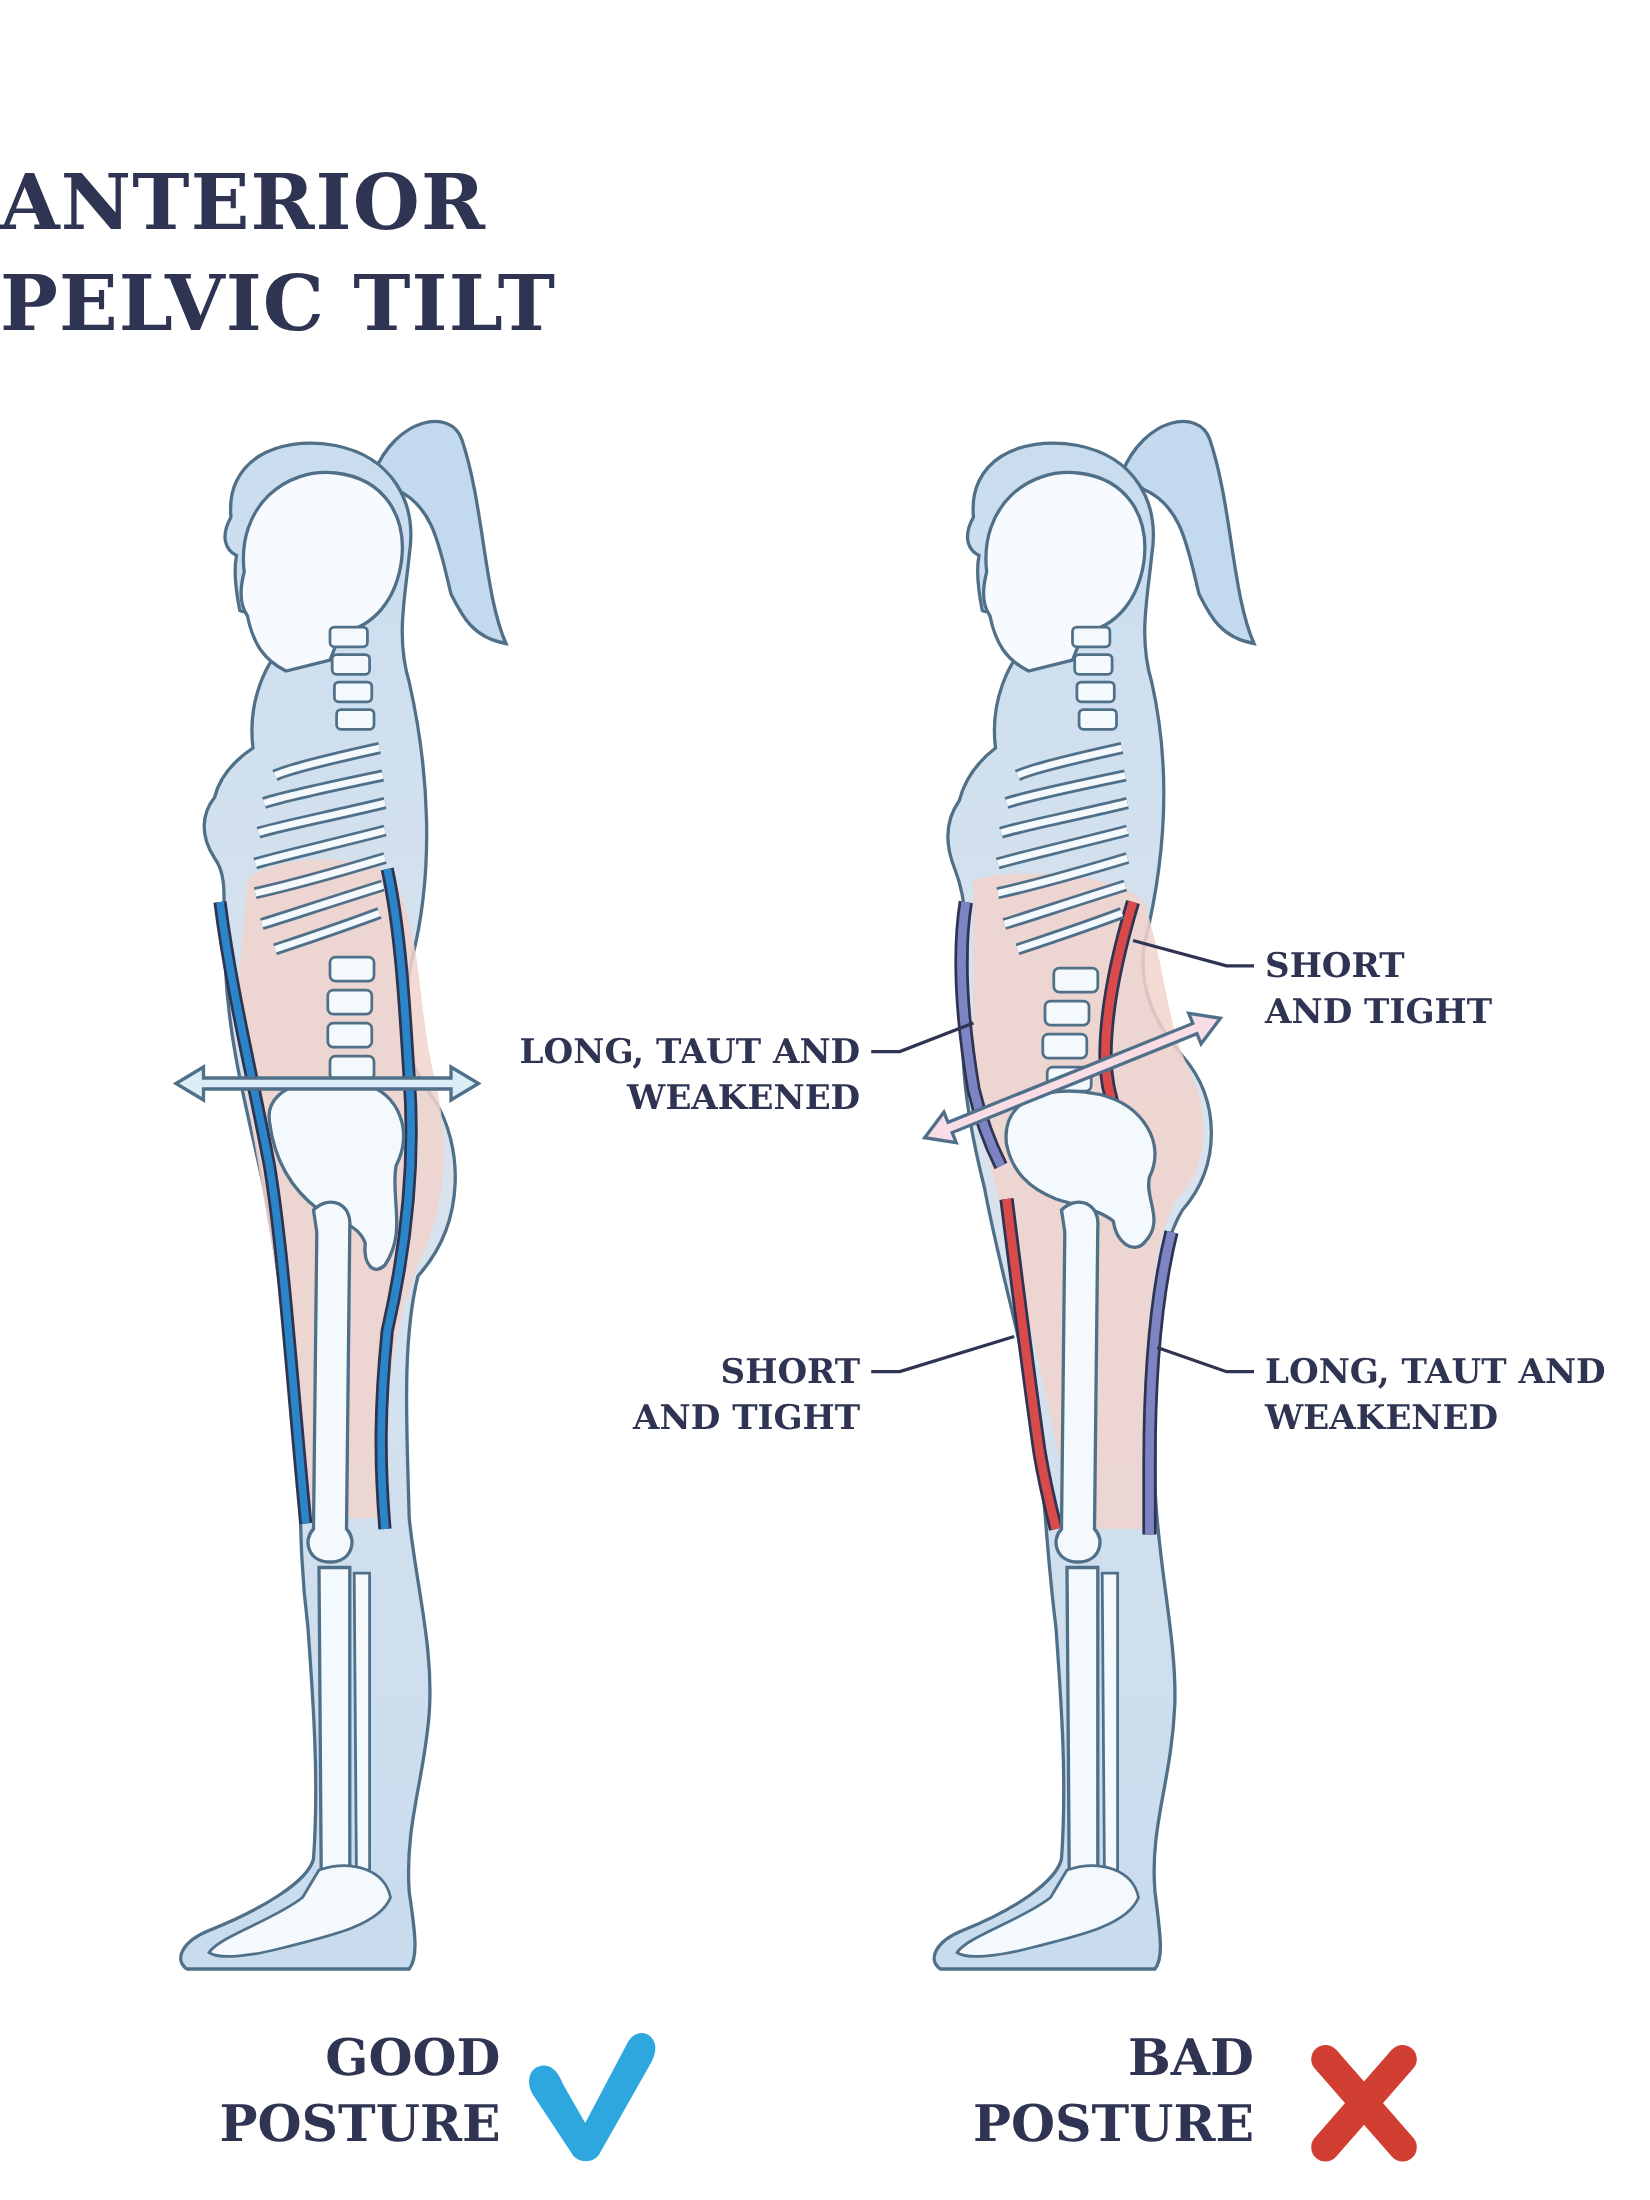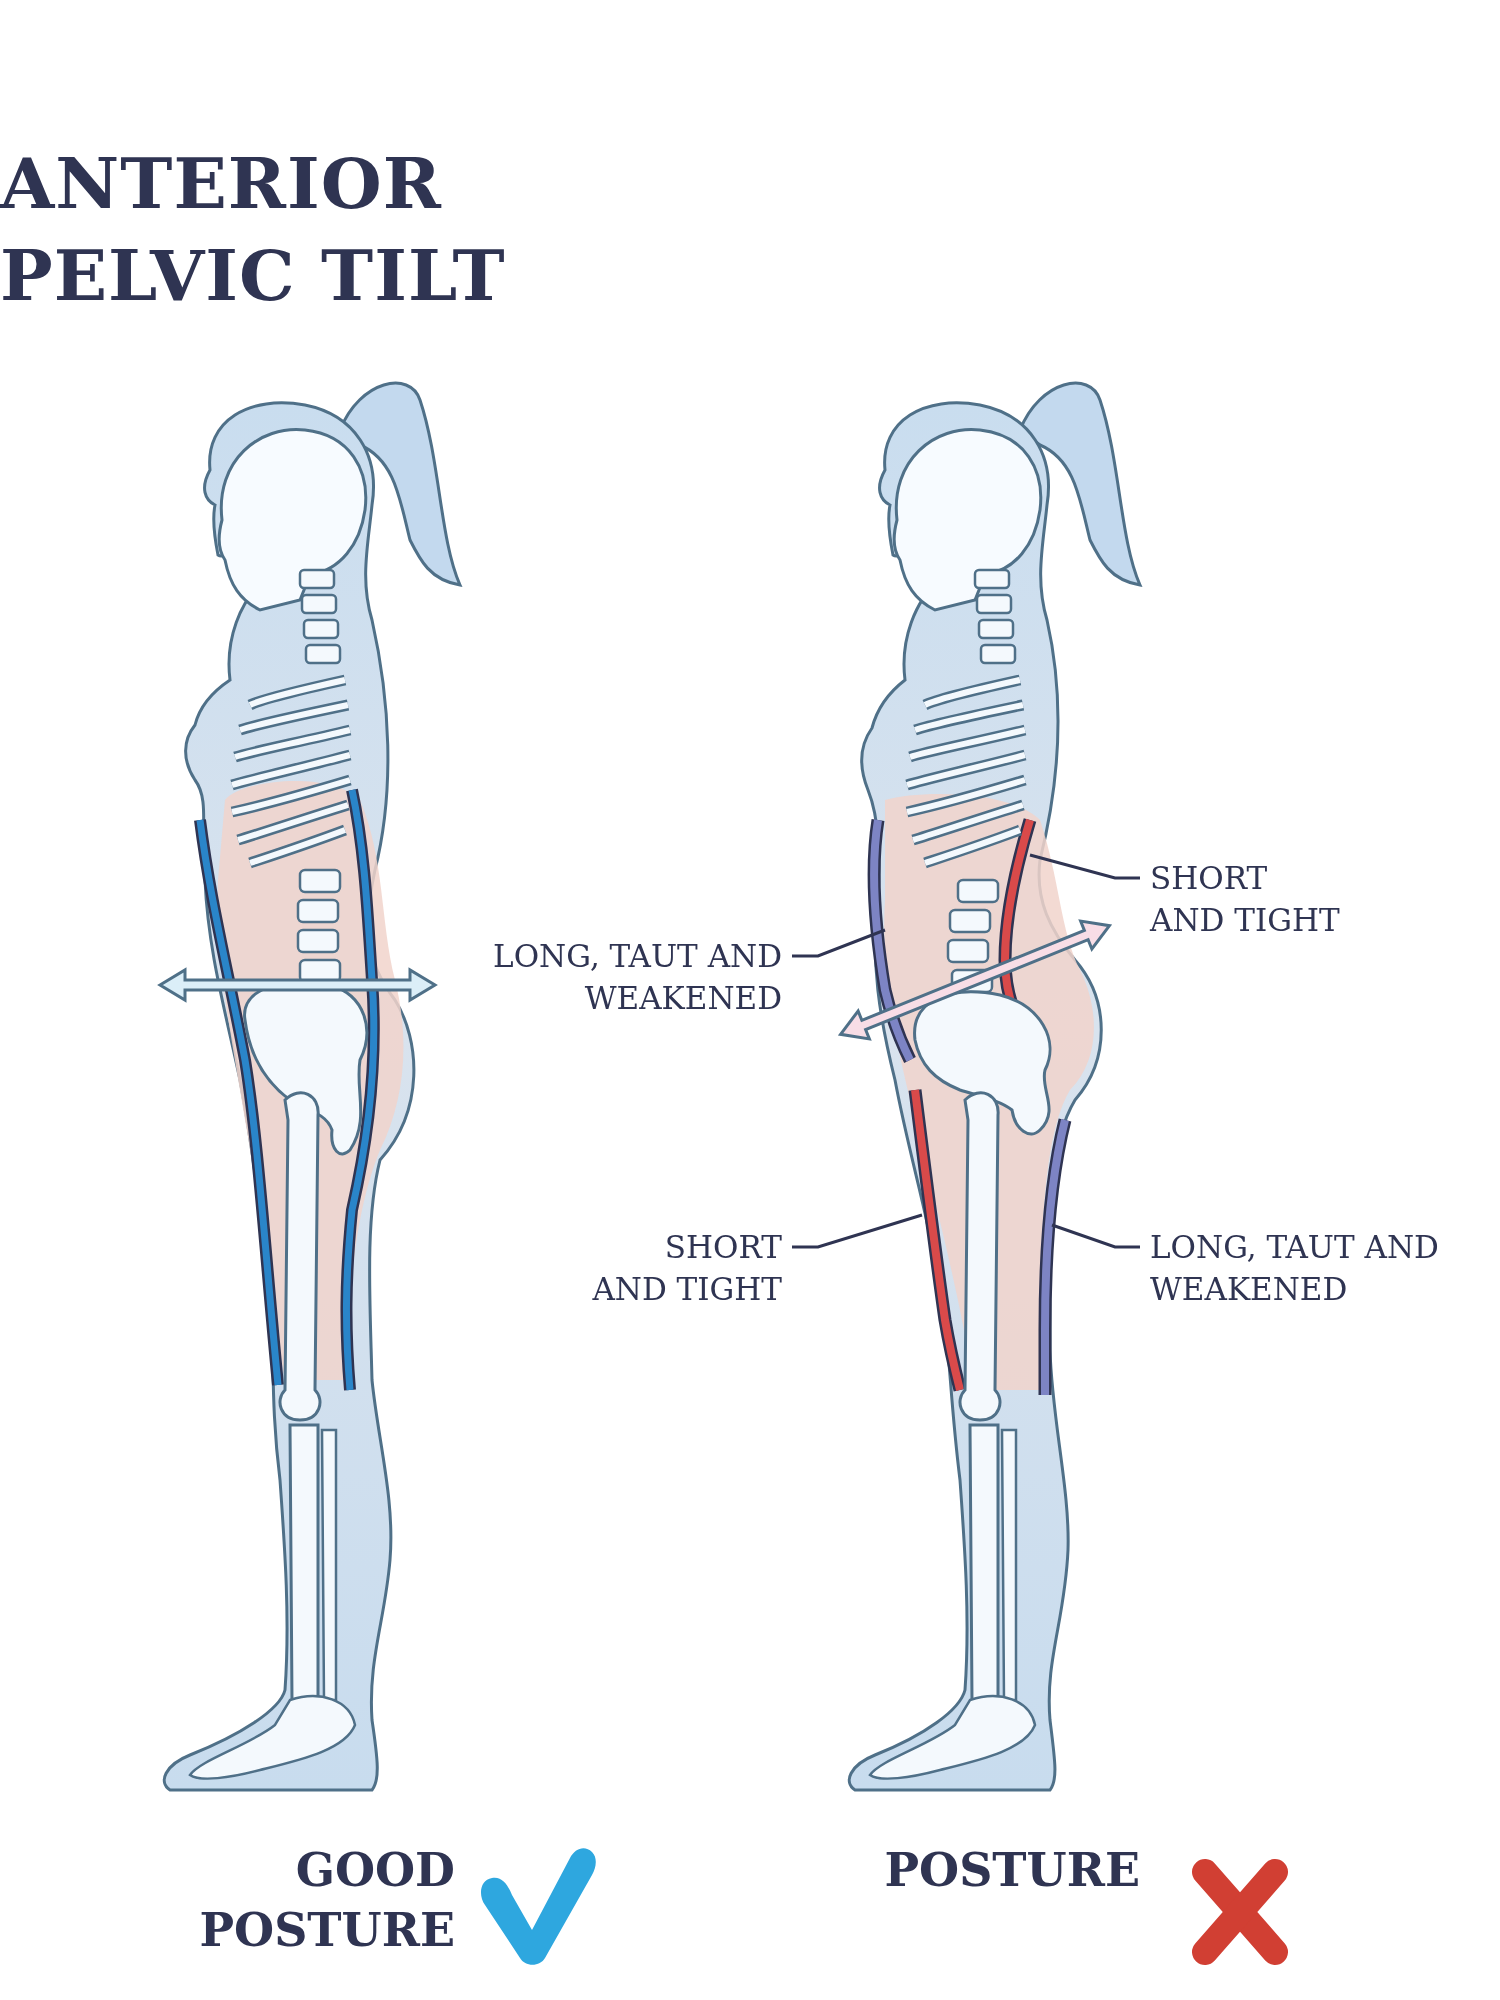--- a/index.html
+++ b/index.html
@@ -1,18 +1,18 @@
 <!DOCTYPE html>
 <html><head>
 <meta charset="utf-8">
 <style>
   html,body{margin:0;padding:0;background:#fff;}
   body{width:1500px;height:2000px;position:relative;overflow:hidden;font-family:"DejaVu Serif","Liberation Serif",serif;}
   .title{position:absolute;left:0;width:1472px;text-align:left;color:#2f3452;font-weight:bold;font-size:70px;line-height:88px;letter-spacing:1px;}
-  .lbl{position:absolute;color:#2f3452;font-weight:normal;font-size:31px;line-height:42px;white-space:nowrap;}
+  .lbl{position:absolute;color:#2f3452;font-weight:bold;font-size:31px;line-height:42px;white-space:nowrap;}
   .lbl.r{text-align:right;}
   .big{position:absolute;color:#2f3452;font-weight:bold;font-size:46px;line-height:60px;text-align:right;}
   svg.fig{position:absolute;left:0;top:0;}
 </style>
 </head>
 <body>
 
 <div class="title" style="top:140px;">ANTERIOR</div>
 <div class="title" style="top:232px;">PELVIC TILT</div>
 
@@ -187,14 +187,15 @@
 <div class="lbl" style="left:1150px;top:1226px;">
   <div>LONG, TAUT AND</div>
   <div>WEAKENED</div>
 </div>
 
 <div class="big" style="left:195px;width:260px;top:1840px;">
   <div>GOOD</div>
   <div>POSTURE</div>
 </div>
 <div class="big" style="left:880px;width:260px;top:1840px;">
+  <div>BAD</div>
   <div>POSTURE</div>
 </div>
 
 </body></html>

